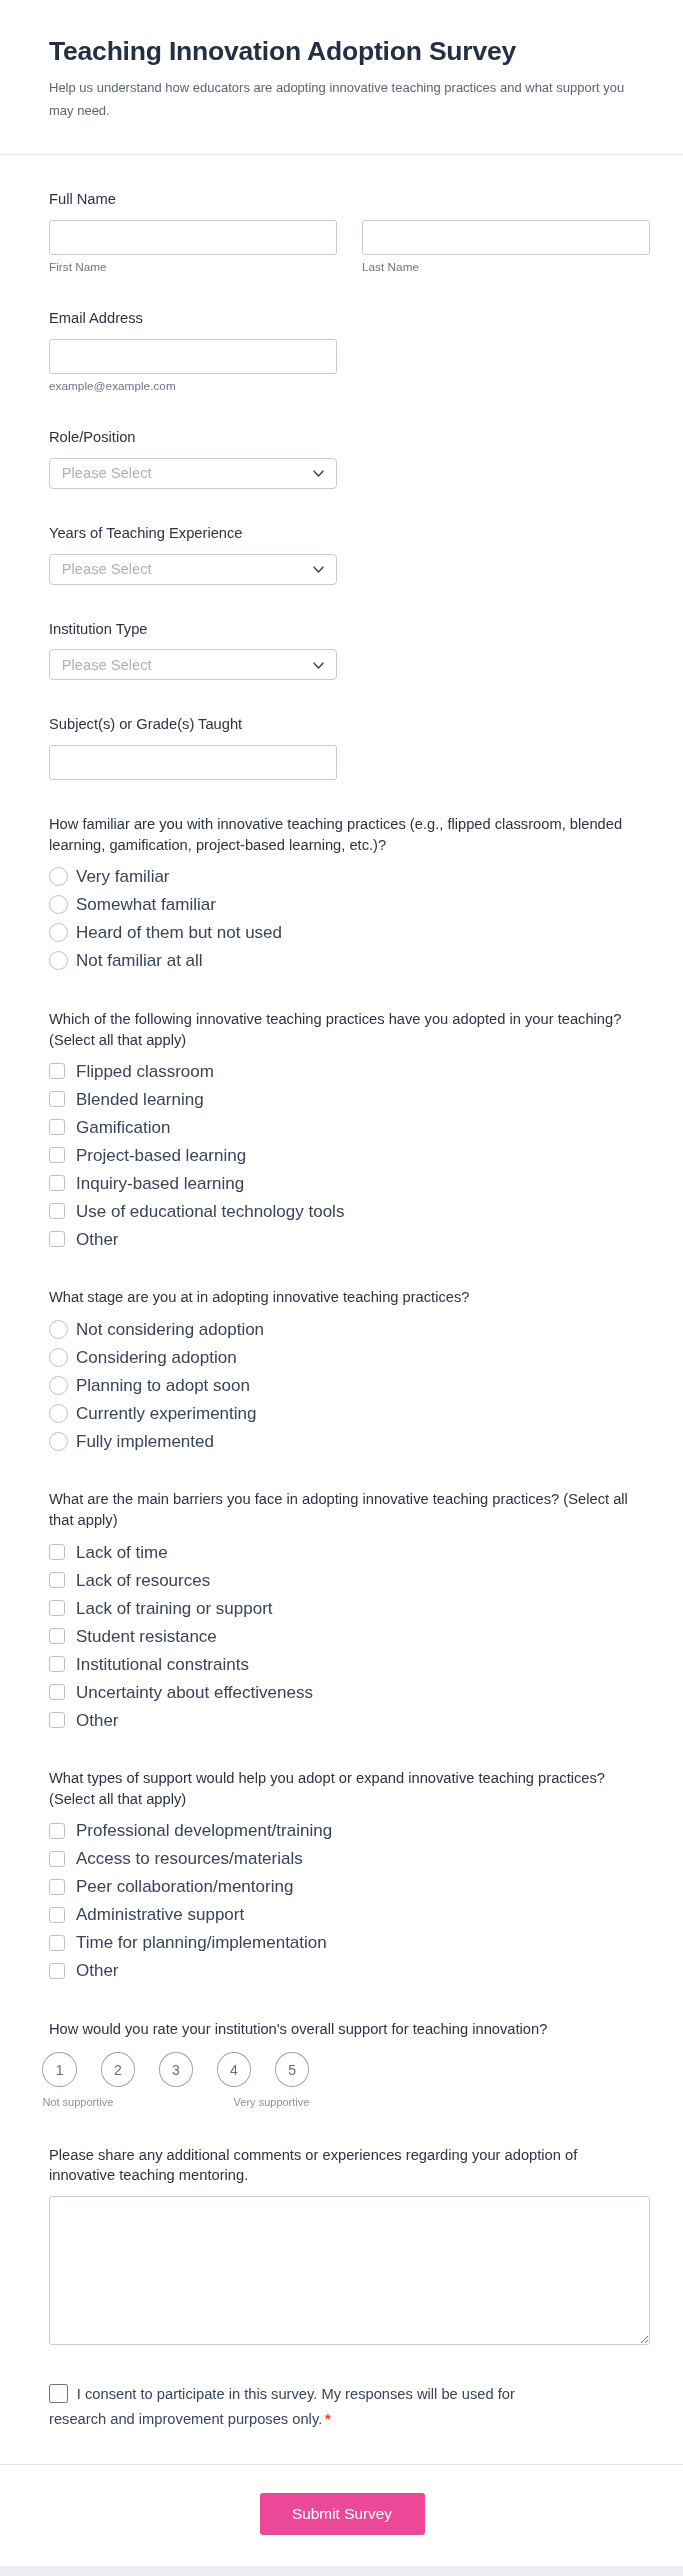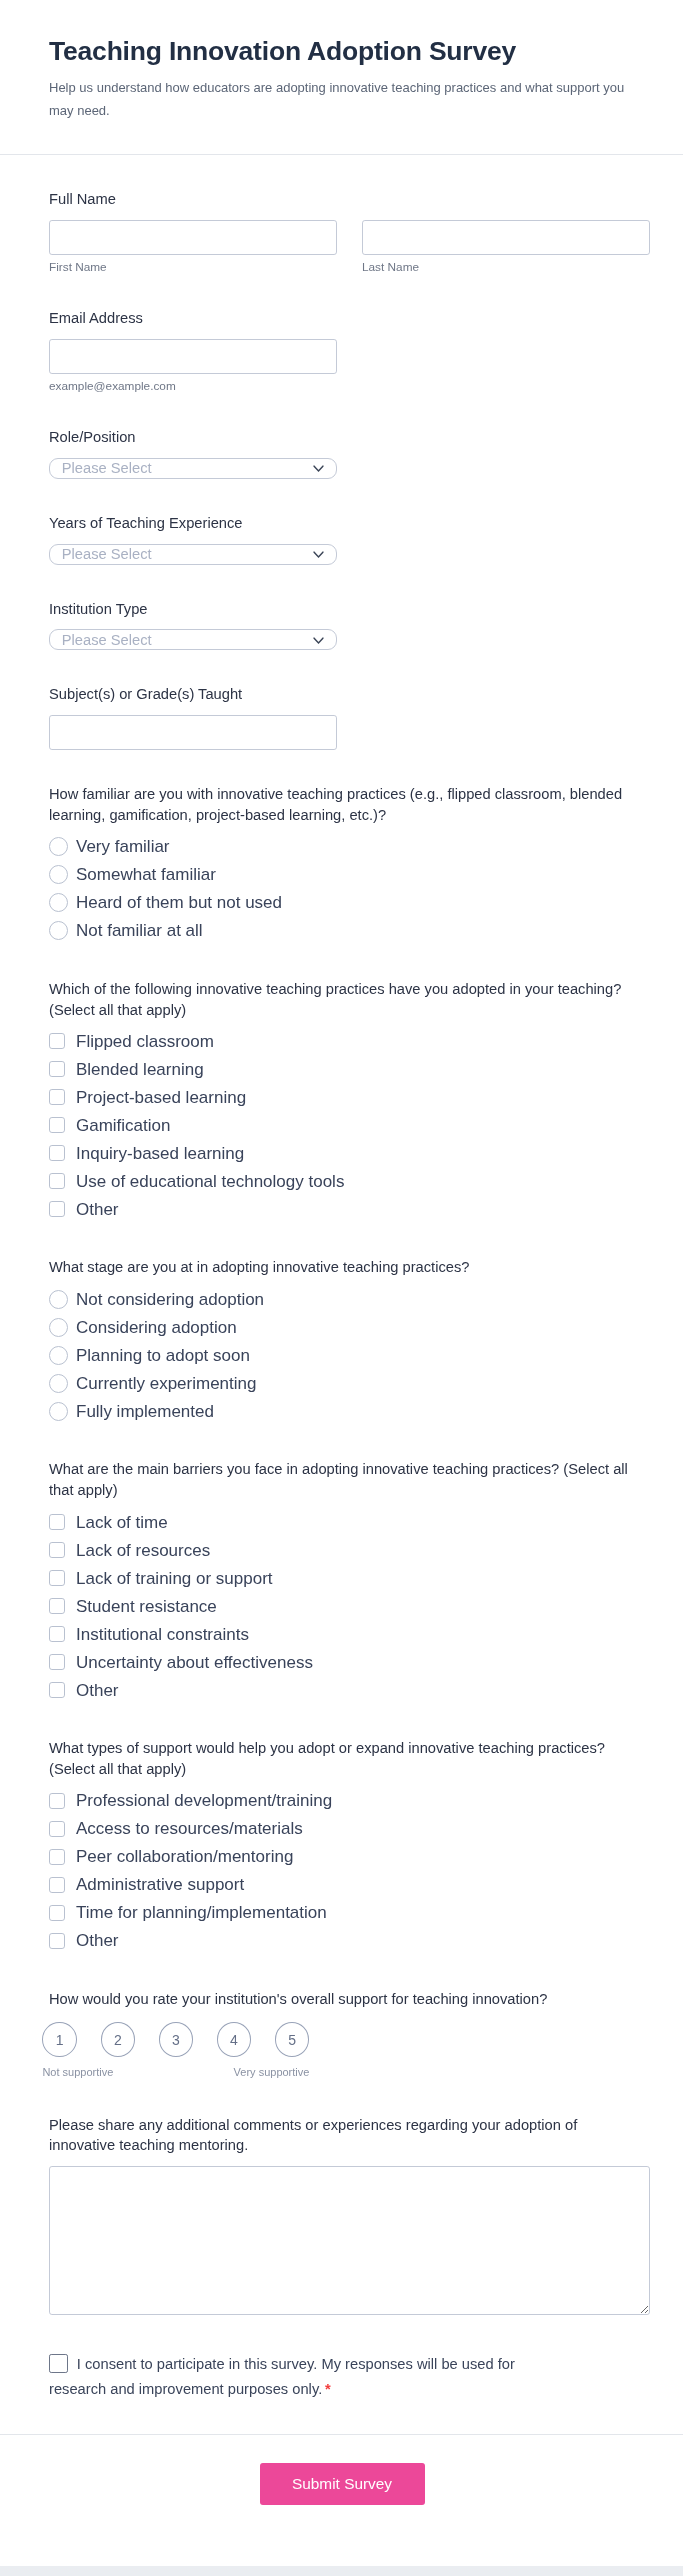--- a/index.html
+++ b/index.html
@@ -18,21 +18,21 @@
   .field { margin-top:34px; }
   .q-label { font-size:14.7px; line-height:20.6px; font-weight:500; color:#2c3345; max-width:588px; }
   .ctl { margin-top:10.3px; }
   .row-2col { display:flex; gap:25px; }
   .col { width:288px; }
   .text-input { width:288px; height:35px; border:0.7px solid #c4cad7; border-radius:2.9px; background:#fff; outline:none;
                 font-size:14.7px; color:#2c3345; padding:0 10.3px; font-family:inherit; }
   .sublabel { margin-top:5.9px; font-size:11.8px; line-height:13.2px; color:#6f7787; font-weight:400; }
 
   
-  .select-box { width:288px; height:21px; border:0.7px solid #c4cad7; border-radius:9px; background:#fff;
+  .select-box { width:288px; height:31px; border:0.7px solid #c4cad7; border-radius:4px; background:#fff;
                 display:flex; align-items:center; justify-content:space-between; padding:0 11.8px; cursor:pointer; }
   .select-placeholder { font-size:14.7px; color:#a9b1c3; }
   .chev { flex:0 0 auto; margin-left:5.9px; }
 
   
   .options { margin-top:7.4px; }
   .option-row { display:flex; align-items:center; min-height:28px; }
   .radio { width:19px; height:19px; border:0.7px solid #b9c1d0; border-radius:50%; background:#fff; flex:0 0 auto; margin-right:8px; }
   .checkbox { width:16px; height:16px; border:0.7px solid #b9c1d0; border-radius:2.9px; background:#fff; flex:0 0 auto; margin-right:11px; }
   .opt-text { font-size:17px; color:#39435a; line-height:19px; }
@@ -174,25 +174,25 @@
         <div class="option-row">
           <span class="checkbox"></span>
           <span class="opt-text">Flipped classroom</span>
         </div>
         <div class="option-row">
           <span class="checkbox"></span>
           <span class="opt-text">Blended learning</span>
         </div>
         <div class="option-row">
           <span class="checkbox"></span>
+          <span class="opt-text">Gamification</span>
+        </div>
+        <div class="option-row">
+          <span class="checkbox"></span>
           <span class="opt-text">Project-based learning</span>
-        </div>
-        <div class="option-row">
-          <span class="checkbox"></span>
-          <span class="opt-text">Gamification</span>
         </div>
         <div class="option-row">
           <span class="checkbox"></span>
           <span class="opt-text">Inquiry-based learning</span>
         </div>
         <div class="option-row">
           <span class="checkbox"></span>
           <span class="opt-text">Use of educational technology tools</span>
         </div>
         <div class="option-row">

